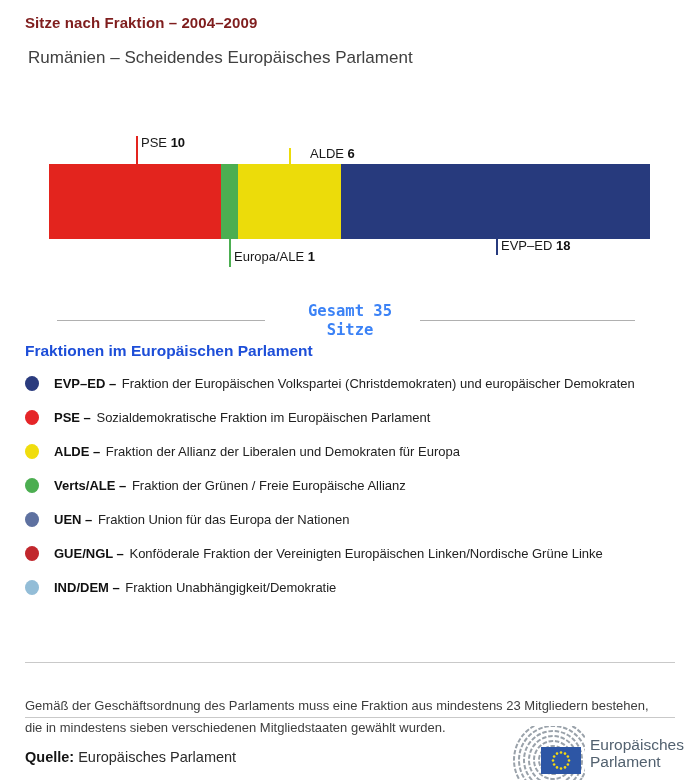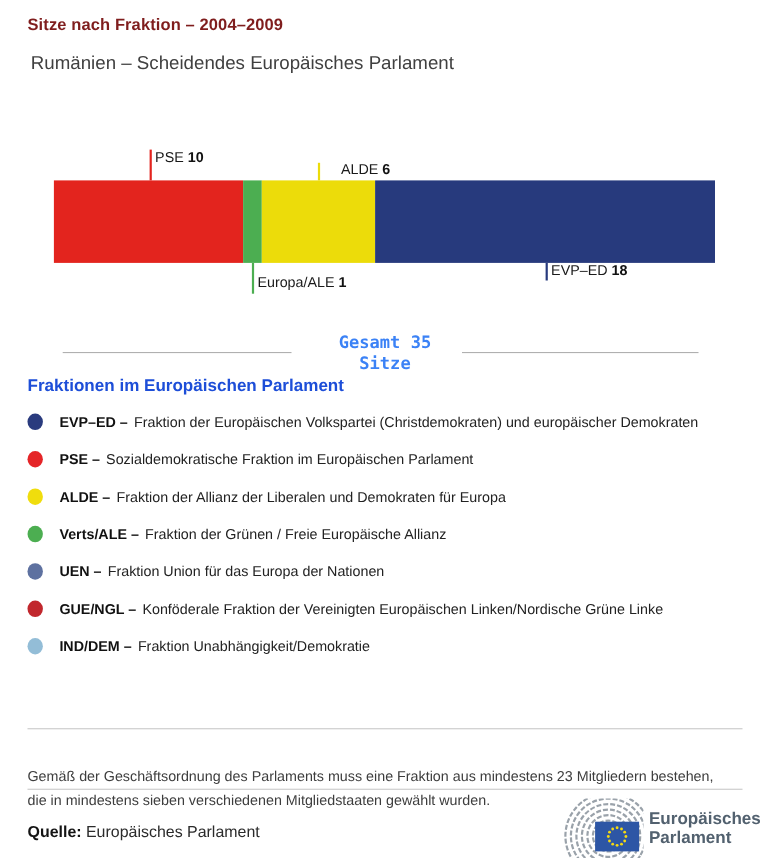--- a/index.html
+++ b/index.html
@@ -22,21 +22,21 @@
   .legend-row{height:34px;display:flex;align-items:center;}
   .dot{width:14px;height:15px;border-radius:50%;flex:0 0 auto;margin-right:15px;}
   .legend-text{font-size:13px;color:#222;white-space:nowrap;}
   .legend-text b{color:#111;margin-right:2px;}
   .divider{left:25px;width:650px;height:1px;background:#c9c9c9;}
   .footnote{left:25px;top:671px;width:640px;font-size:13px;line-height:22px;color:#3d3d3d;margin-top:24px;}
   .source{left:25px;top:749px;font-size:14.5px;color:#2b2b2b;}
   .source b{color:#141414;margin-right:4px;}
   .logo{left:505px;top:726px;width:172px;height:54px;display:flex;align-items:center;}
   .logo svg{flex:0 0 auto;}
-  .logo-text{font-size:15.5px;font-weight:bold;line-height:17px;margin-left:5px;}
+  .logo-text{font-size:15.5px;font-weight:normal;line-height:17px;margin-left:5px;}
 </style>
 </head>
 <body>
 
 <div class="abs title">Sitze nach Fraktion – 2004–2009</div>
 <div class="abs subtitle">Rumänien – Scheidendes Europäisches Parlament</div>
 
 <div class="abs seat-bar">
     <div class="seg" style="width: 28.5714%; background: rgb(227, 36, 30);"></div>
     <div class="seg" style="width: 2.85714%; background: rgb(76, 174, 81);"></div>

